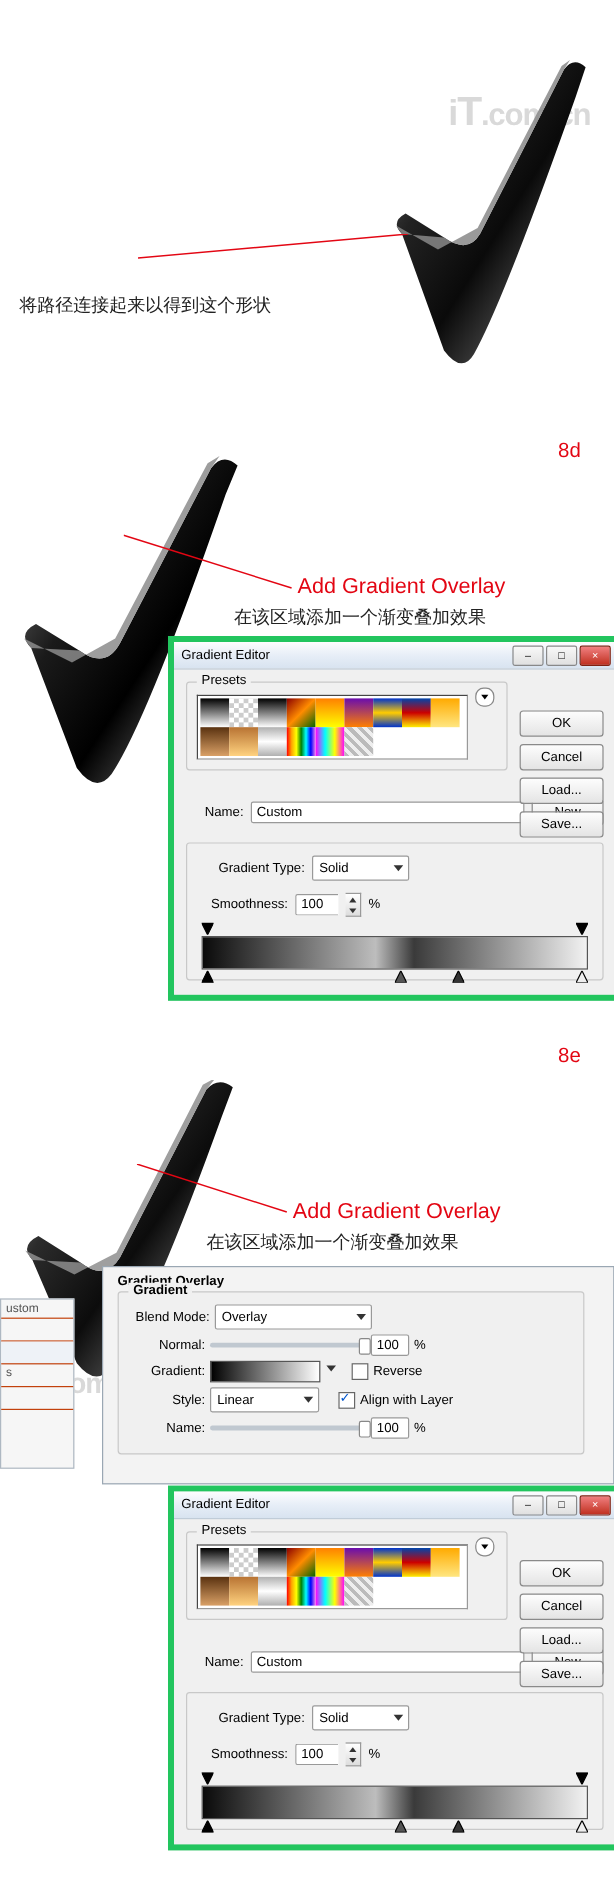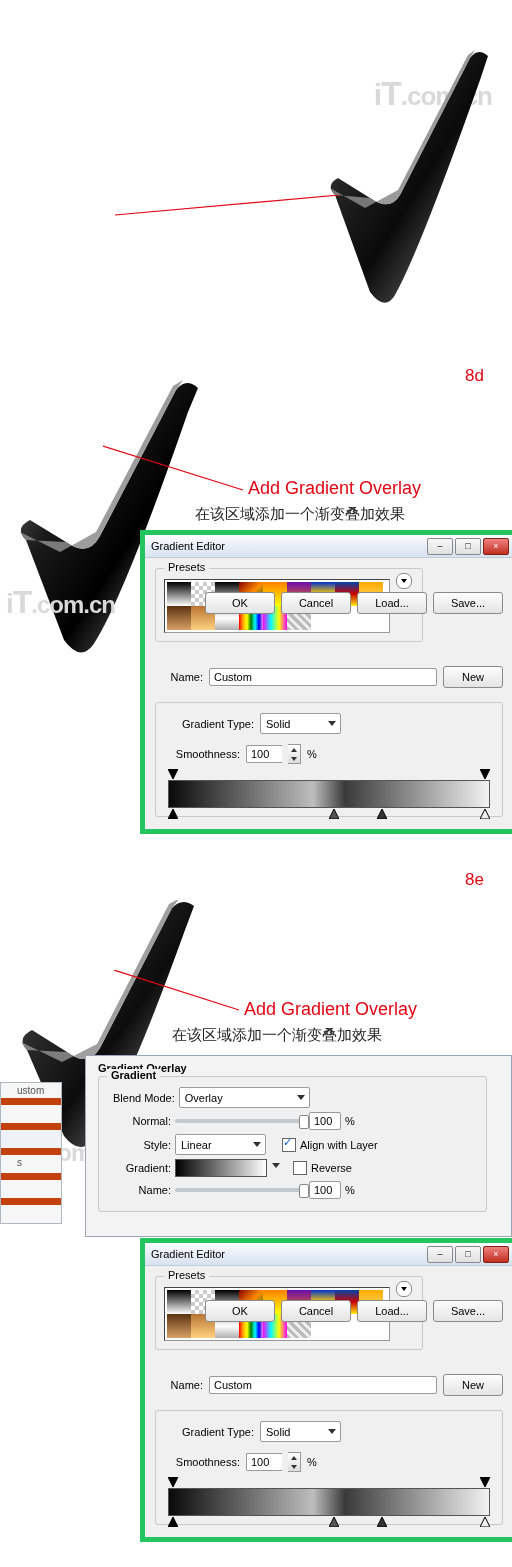--- a/index.html
+++ b/index.html
@@ -97,21 +97,21 @@
     display:grid;
     grid-template-columns: repeat(9, 24px);
     grid-auto-rows: 24px;
     gap:0;
     border:1px inset #999;
     padding:2px;
     background:#fff;
     width: 220px;
   }
   .swatch { width:24px; height:24px; border:0; box-sizing:border-box; }
-  .side-btns { position:absolute; right:10px; top:34px; display:flex; gap:6px; }
+  .side-btns { position:absolute; right:10px; top:34px; display:flex; flex-direction:column; gap:6px; }
   .btn {
     border:1px solid #8a8a8a;
     border-radius:3px;
     background: linear-gradient(#fdfdfd,#e4e4e4);
     height:20px;
     padding: 0 6px;
     min-width:56px;
     font-size:11px;
     display:flex; align-items:center; justify-content:center;
     cursor:pointer;
@@ -186,21 +186,21 @@
   }
   .grad-preview.wdrop { position:relative; }
   .grad-preview.wdrop::after{
     content:""; position:absolute; right:-14px; top:3px;
     border-left:4px solid transparent; border-right:4px solid transparent; border-top:5px solid #333;
   }
   .left-strip {
      position:absolute; border:1px solid #aeb8c2; background:#f6f6f6;
   }
   .left-strip .item{
-     border-bottom:7px solid #c2410c; padding:2px 16px; font-size:10px; color:#555;
+     border-bottom:1px solid #c2410c; padding:2px 4px; font-size:10px; color:#555;
   }
 </style>
 </head>
 <body>
 
 <div class="section" style="height:330px;">
   <div class="watermark" style="top:74px; right:20px; font-size:34px;">
     <span style="font-size:30px;">i</span>T<span style="font-size:26px;">.com.cn</span>
   </div>
 
@@ -213,20 +213,21 @@
           <stop offset="0.8" stop-color="#555"></stop>
         <stop offset="1" stop-color="#aaa"></stop>
       </linearGradient>
     </defs>
     <path d="M 15 145 Q 5 135 18 128 L 50 148 Q 70 162 80 145 L 150 8 Q 158 -3 168 6 L 160 30 Q 100 200 75 245 Q 65 262 50 242 Z" fill="url(#g1)"></path>
     <path d="M 15 145 L 10 138 L 45 158 L 78 140 L 148 5 L 155 0 L 150 8 L 80 145 Q 70 162 50 148 Z" fill="#888" opacity="0.85"></path>
   </svg>
   <svg class="conn-line" style="left:115px; top:195px;" width="230" height="40">
       <line x1="0" y1="20" x2="225" y2="0"></line>
     </svg>
+  <div class="annotation-cn" style="left:16px; top:245px;">将路径连接起来以得到这个形状</div>
 </div>
 
 <div class="section" style="height:530px;">
   <div class="step-label" style="right:28px; top:36px;">8d</div>
 
   <svg style="position:absolute; left:8px; top:50px;" width="200" height="280" viewBox="0 0 200 280">
     <defs>
       <linearGradient id="g2" x1="0" y1="0" x2="1" y2="1">
         <stop offset="0" stop-color="#888"></stop>
           <stop offset="0.35" stop-color="#1a1a1a"></stop>
@@ -236,23 +237,20 @@
       </linearGradient>
     </defs>
     <path d="M 18 160 Q 6 148 22 140 L 58 162 Q 80 178 92 156 L 168 10 Q 178 -3 190 8 L 180 32 Q 115 220 85 265 Q 72 282 56 260 Z" fill="url(#g2)"></path>
     <path d="M 18 160 L 12 152 L 52 172 L 88 152 L 165 6 L 175 0 L 168 10 L 92 156 Q 80 178 58 162 Z" fill="#8c8c8c" opacity="0.85"></path>
   </svg>
   <svg class="conn-line" style="left:103px; top:108px;" width="145" height="60">
       <line x1="0" y1="8" x2="140" y2="52"></line>
     </svg>
   <div class="annotation-red" style="left:248px; top:147px;">Add Gradient Overlay</div>
   <div class="annotation-cn" style="left:195px; top:175px;">在该区域添加一个渐变叠加效果</div>
-  <div class="watermark" style="top:254px; left:6px; font-size:32px;">
-    <span style="font-size:28px;">i</span>T<span style="font-size:24px;">.com.cn</span>
-  </div>
 
   <div class="win" style="left:140px; top:200px; width:368px;">
     <div class="win-title">
       <span>Gradient Editor</span>
       <div class="ctrls">
         <div class="wbtn">–</div>
         <div class="wbtn">□</div>
         <div class="wbtn close">×</div>
       </div>
     </div>
@@ -392,34 +390,34 @@
       </div>
       <div class="go-row">
         <span class="lbl">Normal:</span>
         <div style="flex:0 0 130px; height:4px; background:#c0c8d0; position:relative; border-radius:2px;">
           <div style="position:absolute; right:-4px; top:-4px; width:8px; height:12px; background:#fff; border:1px solid #888; border-radius:2px;"></div>
         </div>
         <input class="input" style="width: 32px;" value="100">
         <span>%</span>
       </div>
       <div class="go-row">
+        <span class="lbl">Gradient:</span>
+        <span class="grad-preview wdrop"></span>
+        <span style="width:18px;"></span>
+        <span class="chk"></span>
+        <span>Reverse</span>
+      </div>
+      <div class="go-row">
         <span class="lbl">Style:</span>
         <div class="select" style="width:70px;">
             <span>Linear</span>
           </div>
         <span style="width:8px;"></span>
         <span class="chk checked"></span>
         <span>Align with Layer</span>
-      </div>
-      <div class="go-row">
-        <span class="lbl">Gradient:</span>
-        <span class="grad-preview wdrop"></span>
-        <span style="width:18px;"></span>
-        <span class="chk"></span>
-        <span>Reverse</span>
       </div>
       <div class="go-row">
         <span class="lbl">Name:</span>
         <div style="flex:0 0 130px; height:4px; background:#c0c8d0; position:relative; border-radius:2px;">
           <div style="position:absolute; right:-4px; top:-4px; width:8px; height:12px; background:#fff; border:1px solid #888; border-radius:2px;"></div>
         </div>
         <input class="input" style="width: 32px;" value="100">
         <span>%</span>
       </div>
     </div>

